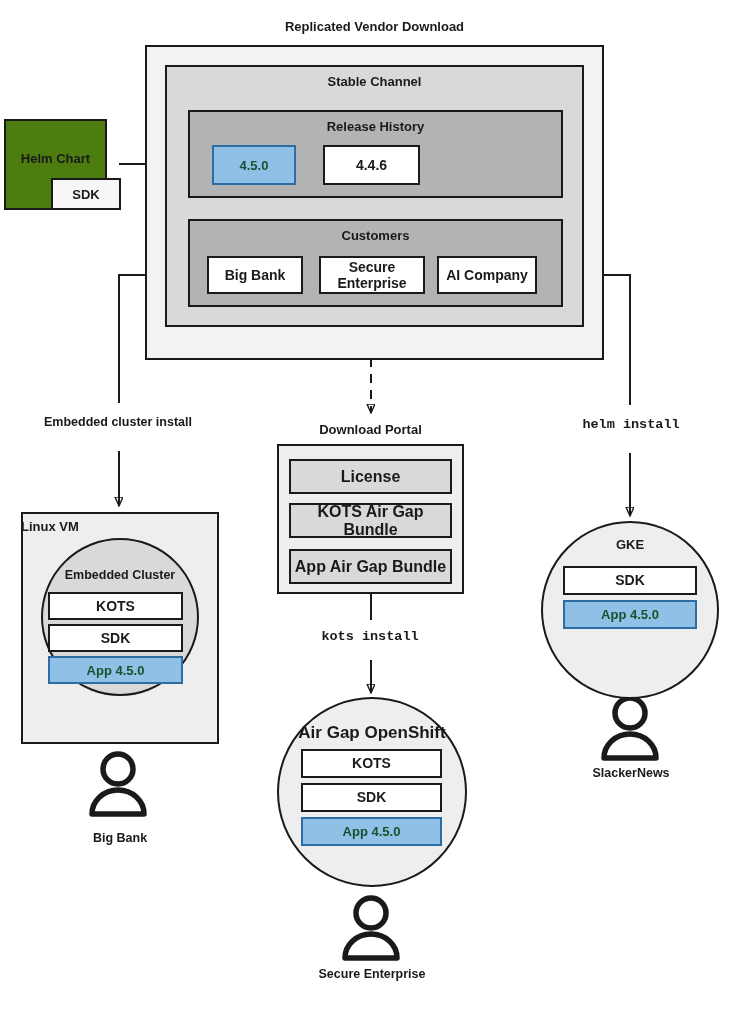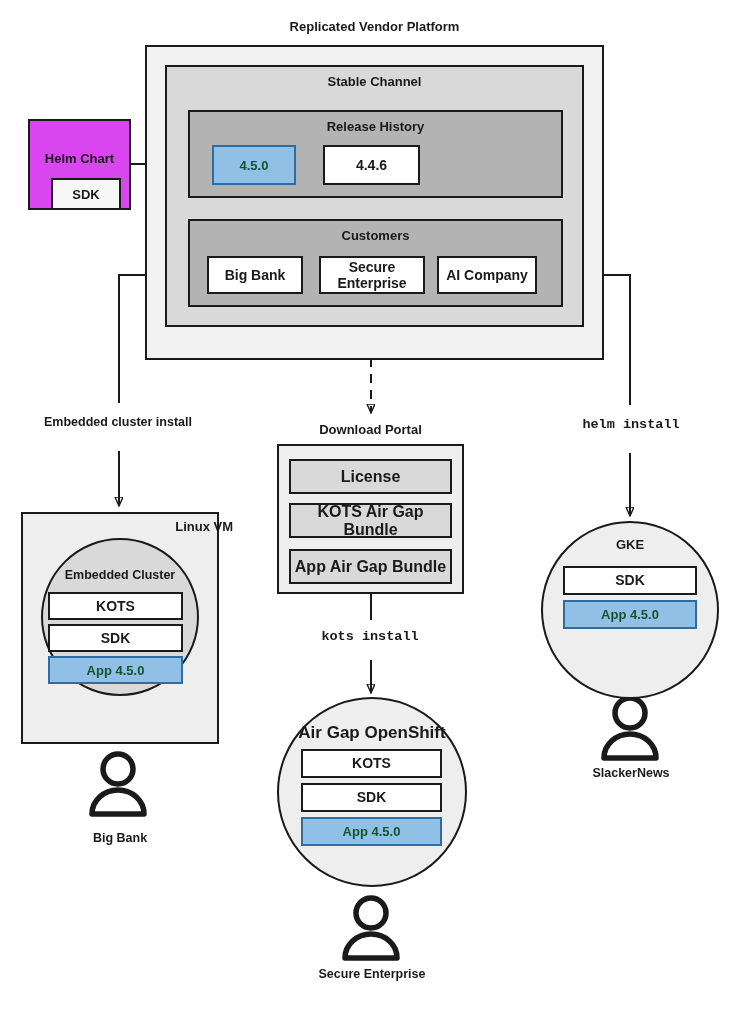--- a/index.html
+++ b/index.html
@@ -59,39 +59,39 @@
   .rel-450{left:212px;top:145px;width:84px;height:40px;}
   .rel-446{left:323px;top:145px;width:97px;height:40px;}
 
   
   .cust-bb{left:207px;top:256px;width:96px;height:38px;}
   .cust-se{left:319px;top:256px;width:106px;height:38px;}
   .cust-ai{left:437px;top:256px;width:100px;height:38px;}
 
   
   .helm-box{
-    left:28px;top:119px;width:103px;height:91px;
-    background:#d946ef;border:2px solid #1a1a1a;
+    left:4px;top:119px;width:103px;height:91px;
+    background:#4d7c0f;border:2px solid #1a1a1a;
     font-size:13px;font-weight:bold;
   }
   .helm-label{position:absolute;left:0;right:0;top:30px;text-align:center;}
   .helm-sdk{
     left:51px;top:178px;width:70px;height:32px;
     background:#f7f7f7;border:2px solid #1a1a1a;
     font-size:13px;font-weight:bold;
   }
 
   
   .linuxvm-box{
     left:21px;top:512px;width:198px;height:232px;
     background:#eeeeee;border:2px solid #1a1a1a;
   }
   .linuxvm-title{
-    position:absolute;left:21px;top:519px;width:212px;
-    text-align:right;font-size:13px;font-weight:bold;
+    position:absolute;left:21px;top:519px;width:236px;
+    text-align:left;font-size:13px;font-weight:bold;
   }
   .embedded-circle{
     left:41px;top:538px;width:158px;height:158px;
     background:#d9d9d9;border:2px solid #1a1a1a;border-radius:50%;
   }
   .embedded-title{
     position:absolute;left:41px;top:568px;width:158px;
     text-align:center;font-size:12.5px;font-weight:bold;
   }
   .ec-kots{left:48px;top:592px;width:135px;height:28px;}
@@ -204,21 +204,21 @@
       <circle cx="371" cy="913" r="15"></circle>
       <path d="M345,958 a26,24 0 0 1 52,0 z" stroke-linejoin="round"></path>
     </g>
 
     <g stroke="#1a1a1a" stroke-width="5.5" fill="none">
       <circle cx="630" cy="713" r="15"></circle>
       <path d="M604,758 a26,24 0 0 1 52,0 z" stroke-linejoin="round"></path>
     </g>
   </svg>
 
-  <div class="node ctr platform-title">Replicated Vendor Platform</div>
+  <div class="node ctr platform-title">Replicated Vendor Download</div>
 
   <div class="node platform-box"></div>
 
   <div class="node channel-box">
     <div class="sect-title">Stable Channel</div>
   </div>
 
   <div class="node release-box">
     <div class="sect-title">Release History</div>
   </div>

